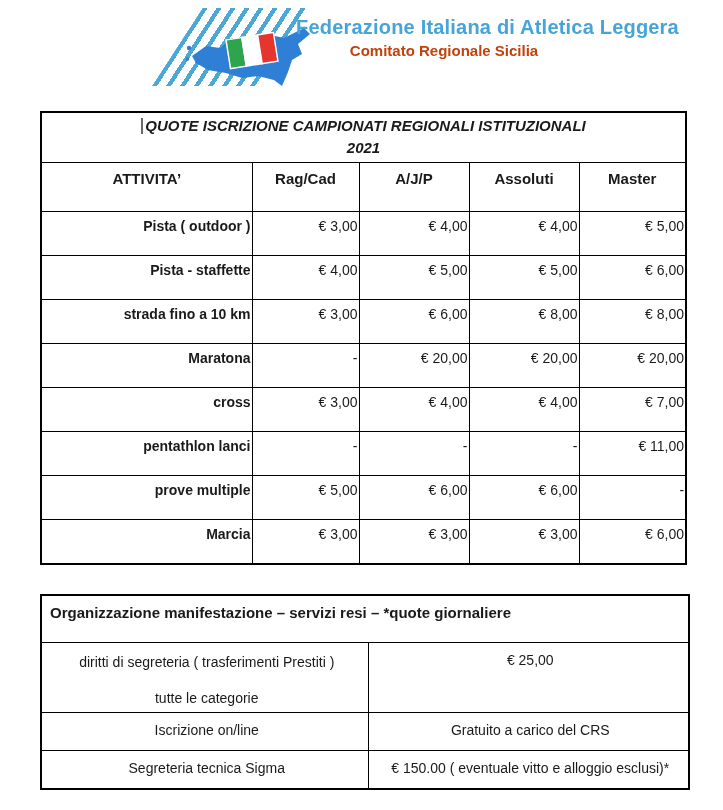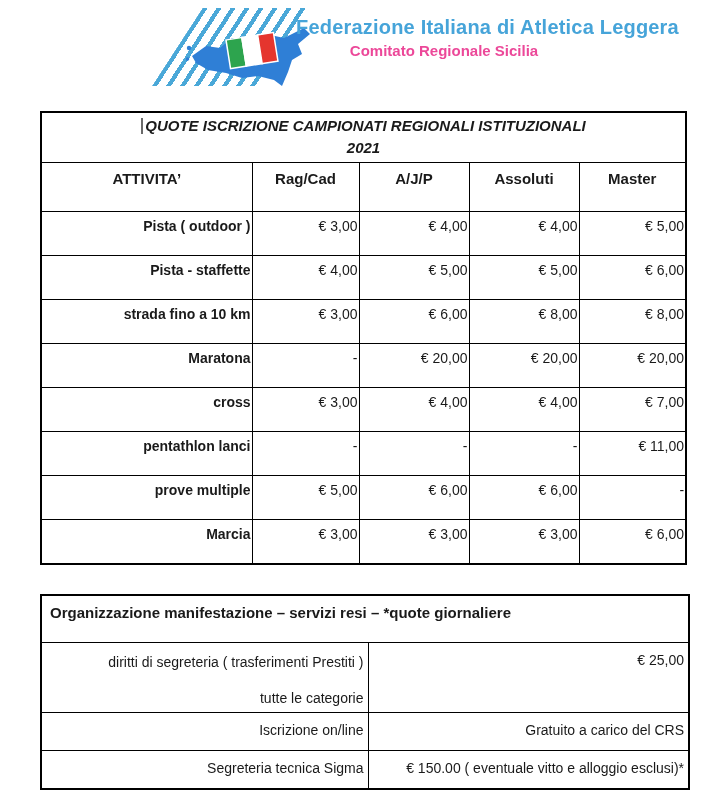--- a/index.html
+++ b/index.html
@@ -28,21 +28,21 @@
   .t1 td,.t1 th,.t2 td,.t2 th{border:1px solid #000;vertical-align:top;overflow:hidden;}
 
   .t1 .title-cell{height:46px;text-align:center;font-weight:bold;font-size:15px;line-height:22px;padding-top:2px;font-style:italic;}
   .caret{display:inline-block;width:2px;height:16px;background:#6a6a6a;vertical-align:-3px;margin-right:2px;}
   .t1 th{height:40px;font-weight:bold;font-size:15px;text-align:center;padding-top:7px;margin-top:7px;}
   .t1 td{height:36px;font-size:14px;padding-top:6px;}
   .t1 td.lbl{font-weight:bold;text-align:right;padding-left:8px;}
   .t1 td.val{text-align:right;}
 
   .t2 .t2-title{height:38px;font-weight:bold;font-size:15px;text-align:left;padding:8px 0 0 8px;}
-  .t2 td{font-size:14px;padding:9px 4px 4px 8px;text-align:right;}
+  .t2 td{font-size:14px;padding:9px 4px 4px 8px;text-align:center;}
   .t2 .r1{height:62px;}
   .t2 .r2{height:38px;}
   .t2 .r3{height:38px;}
   .t2 .lbl2{line-height:20px;}
   .t2 .lbl2 .second{margin-top:16px;}
 </style>
 </head>
 <body>
 
 <div class="logo">
@@ -52,21 +52,21 @@
     <circle cx="3" cy="22" r="2.2" fill="#2f7fd6"></circle>
     <circle cx="1.5" cy="33" r="1.8" fill="#2f7fd6"></circle>
     <g transform="translate(40,14) rotate(-9)">
       <rect x="0" y="0" width="16" height="29" fill="#2da44e" stroke="#ffffff" stroke-width="1.5"></rect>
       <rect x="16" y="0" width="16" height="29" fill="#ffffff" stroke="#ffffff" stroke-width="1.5"></rect>
       <rect x="32" y="0" width="16" height="29" fill="#e5352e" stroke="#ffffff" stroke-width="1.5"></rect>
     </g>
   </svg>
   <div class="logo-text">
     <div class="logo-line1" style="color:#46a4d9;">Federazione Italiana di Atletica Leggera</div>
-    <div class="logo-line2" style="color:#ec4899;">Comitato Regionale Sicilia</div>
+    <div class="logo-line2" style="color:#c2410c;">Comitato Regionale Sicilia</div>
   </div>
 </div>
 
 <table class="t1">
   <colgroup>
     <col style="width:211px">
       <col style="width:107px">
       <col style="width:110px">
       <col style="width:110px">
       <col style="width:107px">

